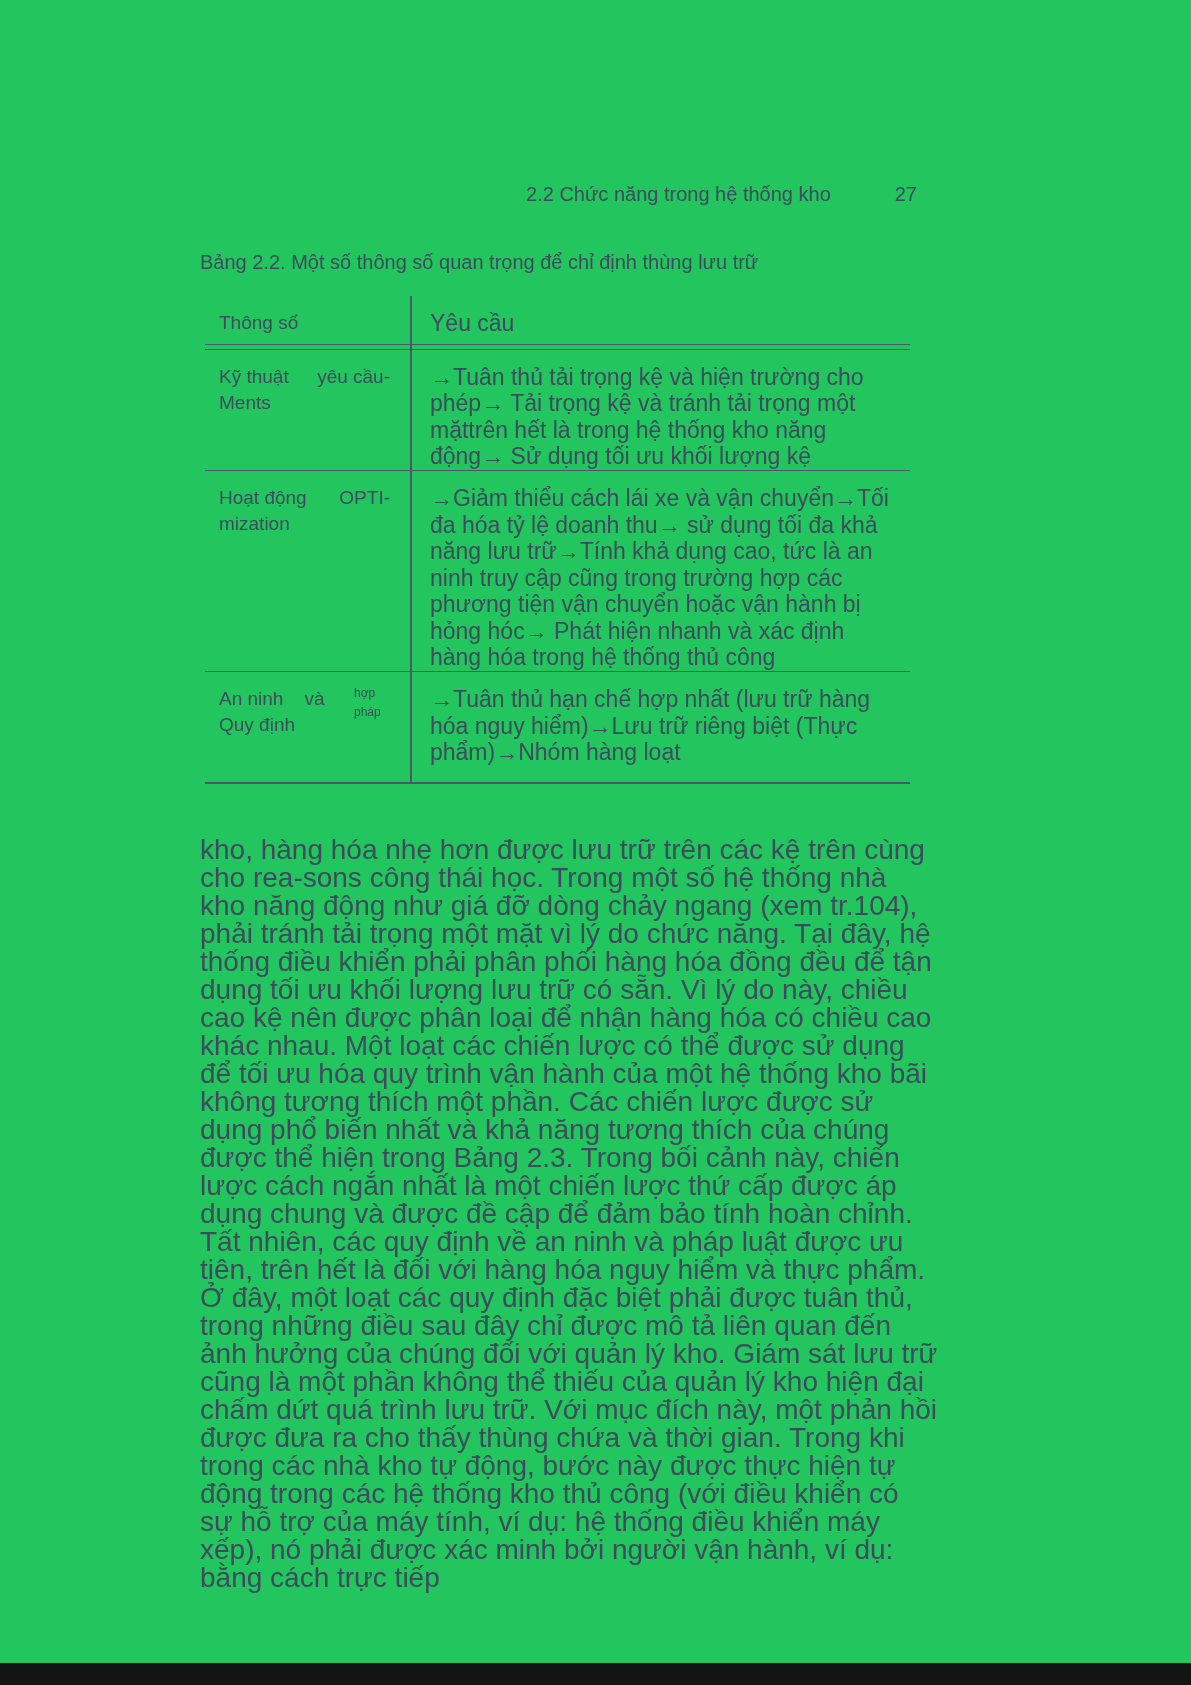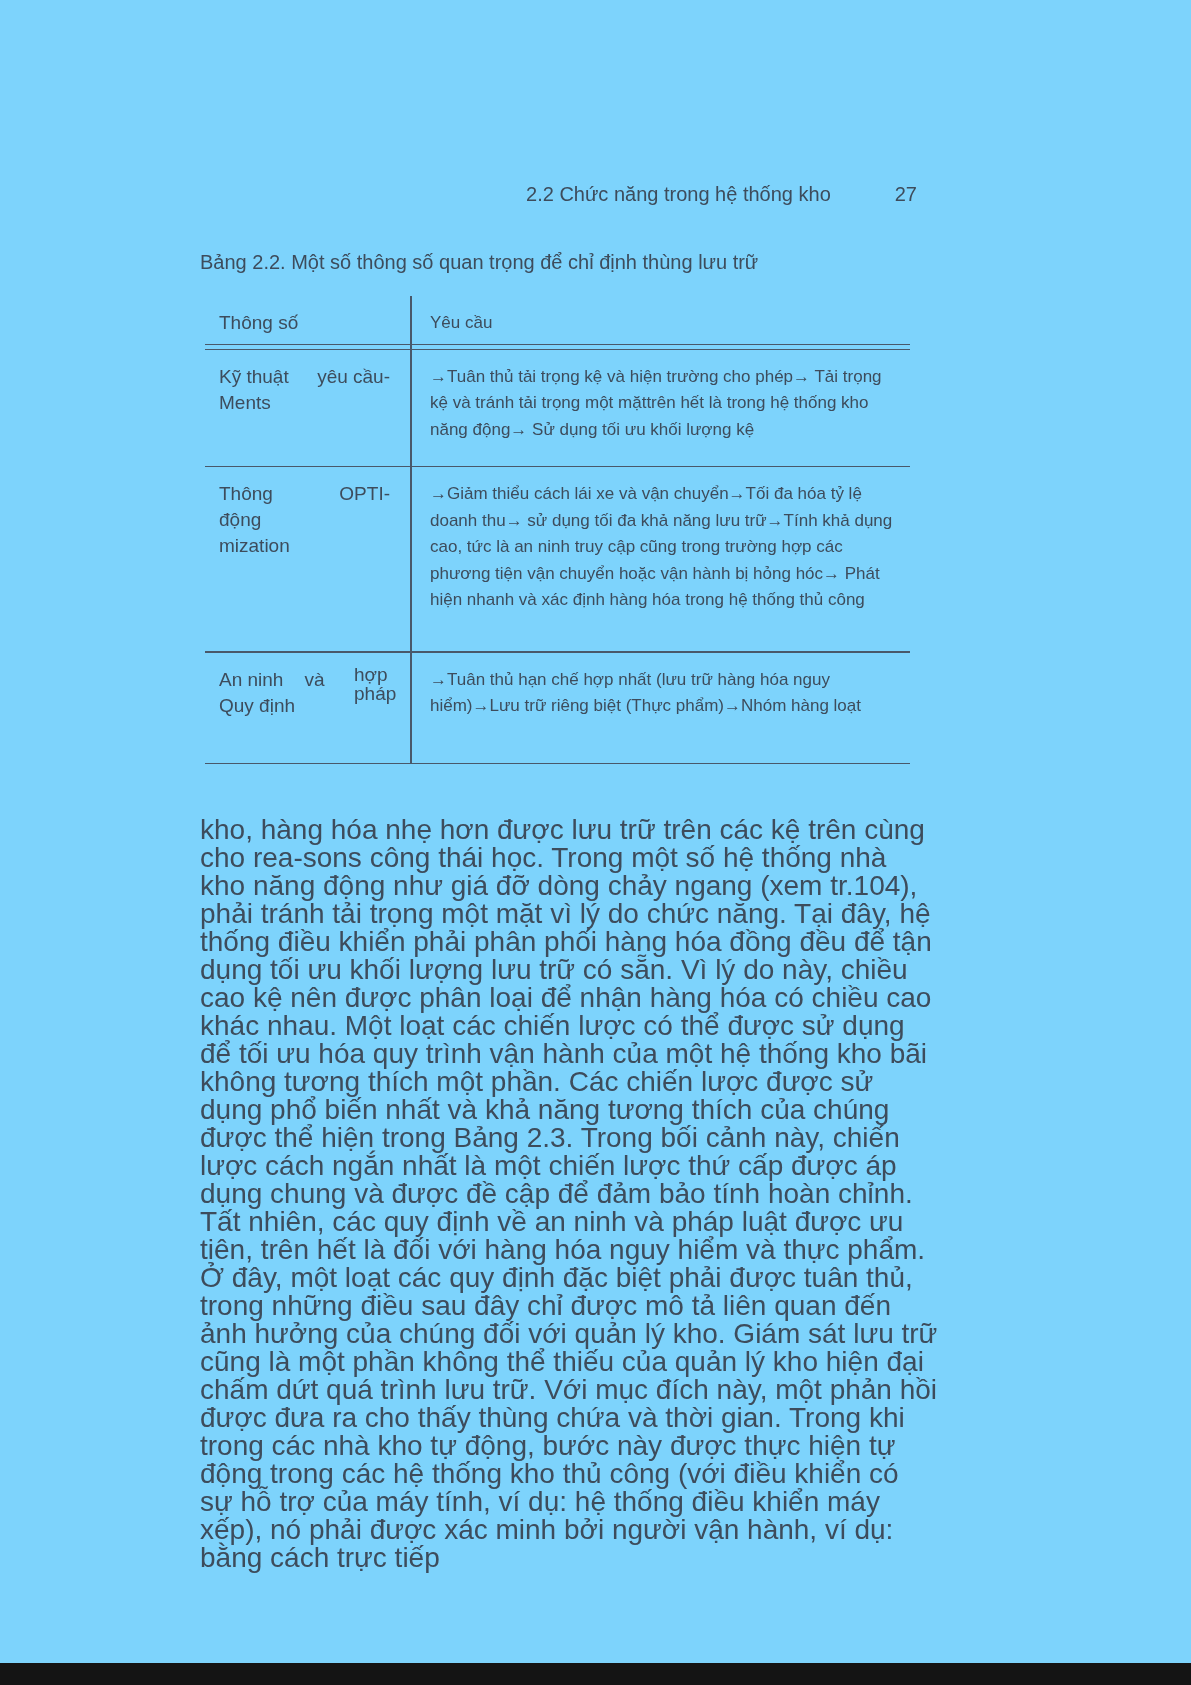--- a/index.html
+++ b/index.html
@@ -2,46 +2,46 @@
 <html><head>
 <meta charset="utf-8">
 <style>
   * { margin:0; padding:0; box-sizing:border-box; }
   html,body { background:#ffffff; }
   body {
     width:1191px; height:1685px;
     font-family:"Liberation Sans","DejaVu Sans",sans-serif;
     color:#3d4c5c;
   }
-  .page { position:relative; width:1191px; height:1685px; background:#7dd3fc; overflow:hidden; }
+  .page { position:relative; width:1191px; height:1685px; background:#22c55e; overflow:hidden; }
   .content { padding:182px 253px 0 200px; }
 
   .running-header {
     display:flex; justify-content:flex-end; align-items:baseline;
     gap:64px; padding-right:21px; font-size:20px; line-height:24px;
   }
 
   .caption { margin-top:43px; font-size:20px; line-height:26px; }
 
   .table-wrap { position:relative; margin-top:21px; margin-left:5px; width:705px; }
   .vline { position:absolute; left:205px; top:0; bottom:0; width:1.5px; background:#49586a; }
 
   .trow { display:flex; }
   .thead { min-height:48px; align-items:flex-start; }
   .thead .cell-l, .thead .cell-r { padding-top:14px; }
 
   .cell-l { width:205px; padding:14px 20px 0 14px; font-size:19px; line-height:26px; position:relative; }
-  .cell-r { width:500px; padding:14px 10px 0 20px; font-size:17px; line-height:26.5px; }
+  .cell-r { width:500px; padding:14px 10px 0 20px; font-size:23px; line-height:26.5px; }
 
   .l1 { display:flex; justify-content:space-between;gap:24px; }
   .pre { white-space:pre-wrap; }
 
   .note {
     position:absolute; top:12px; right:10px; width:46px;
-    font-size:19px; line-height:19px;
+    font-size:12px; line-height:19px;
   }
 
   .double-rule { height:5.5px; border-top:1.7px solid #49586a; border-bottom:1.7px solid #49586a; }
   .rule { height:1.5px; background:#49586a; }
 
   .r0 { min-height:116px; }
   .r1 { min-height:184px; }
   .r2 { min-height:110px; }
 
   .body-text {
@@ -87,21 +87,21 @@
           <div class="l2">Ments</div>
         </div>
         <div class="cell-r">→Tuân thủ tải trọng kệ và hiện trường cho phép→ Tải trọng kệ và tránh tải trọng một mặttrên hết là trong hệ thống kho năng động→ Sử dụng tối ưu khối lượng kệ</div>
       </div>
 
       <div class="rule"></div>
 
       <div class="trow r1">
         <div class="cell-l">
           <div class="l1">
-            <span class="pre">Thông động</span>
+            <span class="pre">Hoạt động</span>
             <span>OPTI-</span>
           </div>
           <div class="l2">mization</div>
         </div>
         <div class="cell-r">→Giảm thiểu cách lái xe và vận chuyển→Tối đa hóa tỷ lệ doanh thu→ sử dụng tối đa khả năng lưu trữ→Tính khả dụng cao, tức là an ninh truy cập cũng trong trường hợp các phương tiện vận chuyển hoặc vận hành bị hỏng hóc→ Phát hiện nhanh và xác định hàng hóa trong hệ thống thủ công</div>
       </div>
 
       <div class="rule"></div>
 
       <div class="trow r2">

